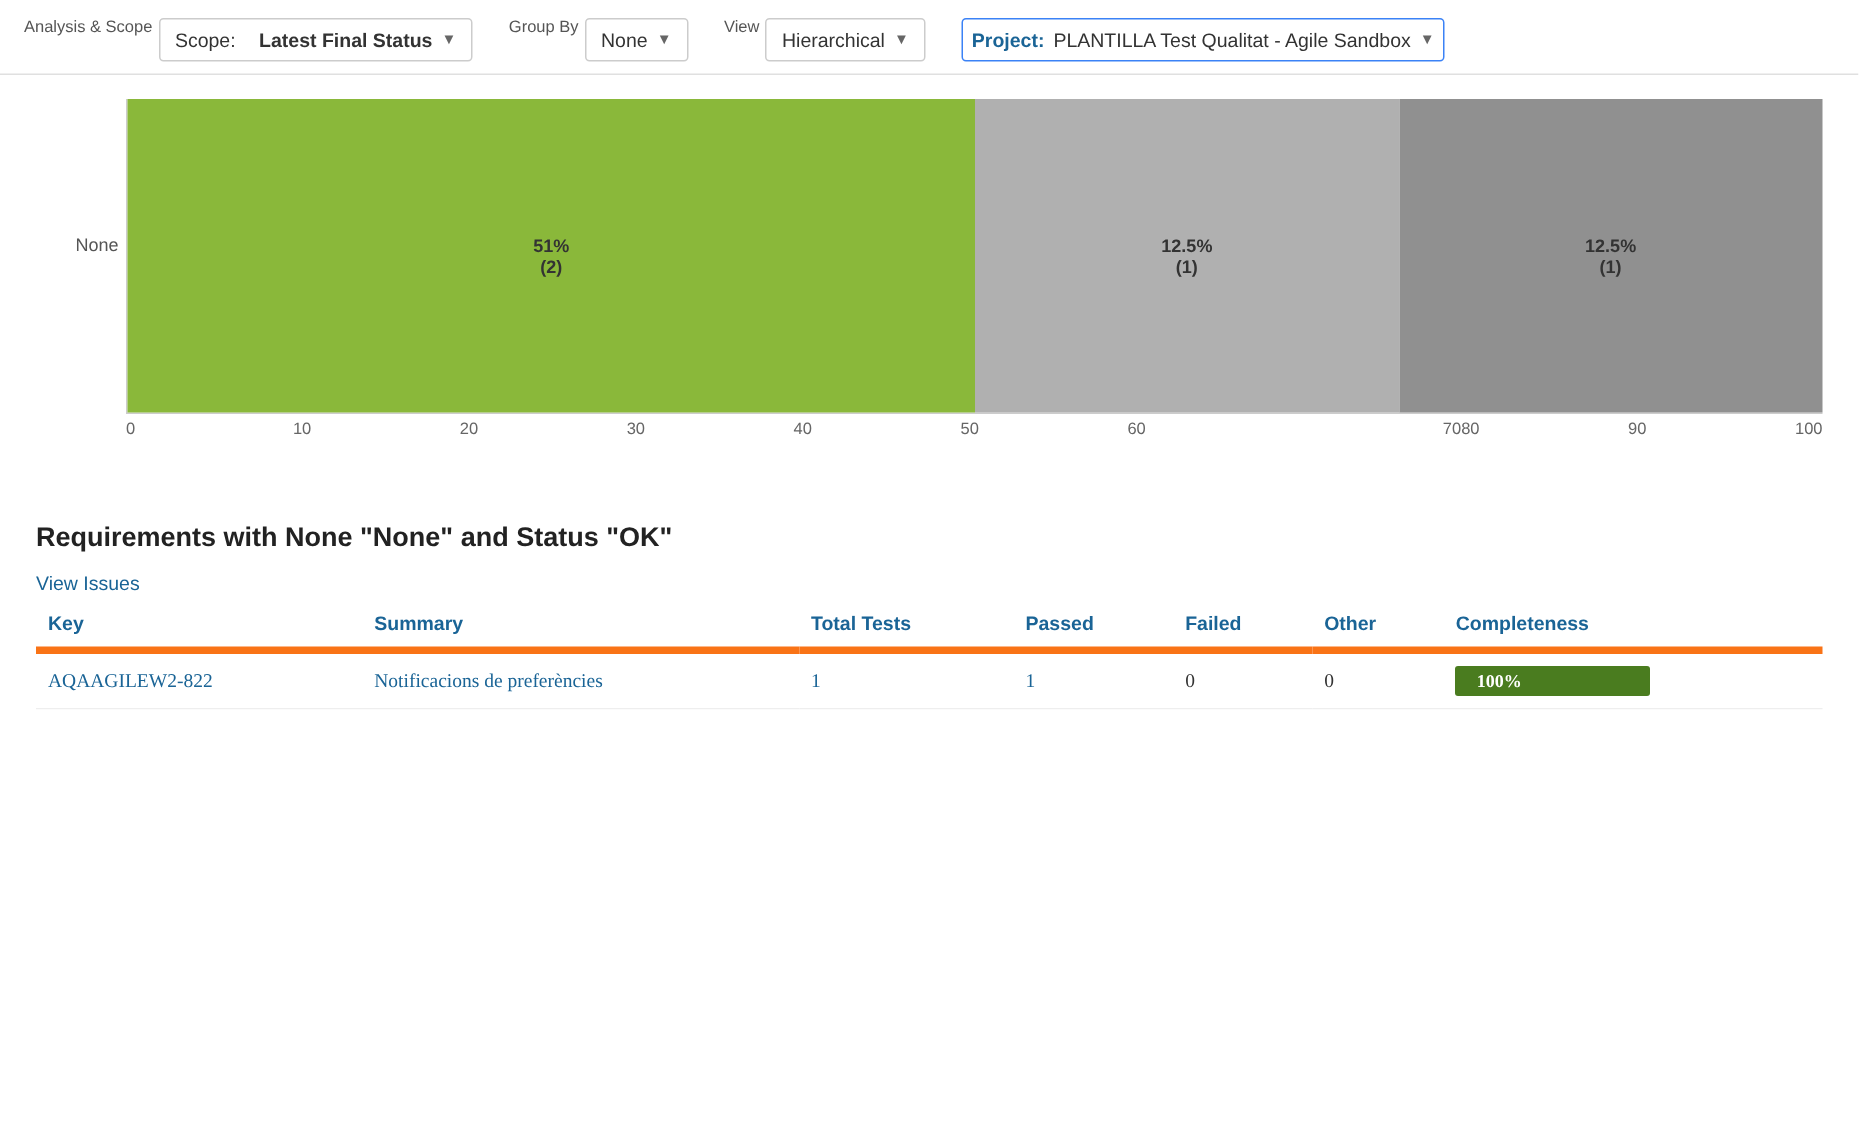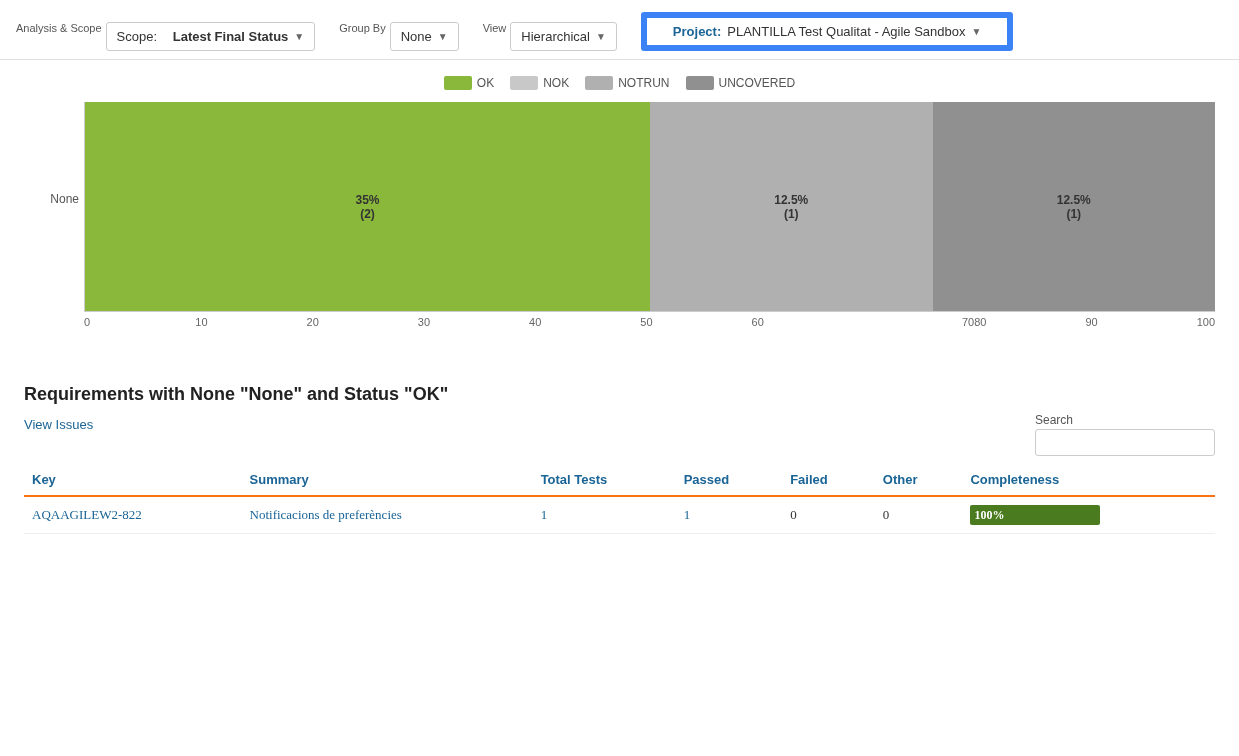--- a/index.html
+++ b/index.html
@@ -29,22 +29,22 @@
       color: #333;
       white-space: nowrap;
     }
     .dropdown-btn .arrow { font-size: 10px; color: #666; }
     .dropdown-btn strong { font-weight: bold; }
 
     .filter-btn {
       display: flex;
       align-items: center;
       gap: 6px;
-      padding: 6px 26px;
-      border: 6px solid #3b82f6;
+      padding: 6px 6px;
+      border: 1px solid #3b82f6;
       border-radius: 3px;
       background: #fff;
       cursor: pointer;
       font-size: 13px;
       color: #333;
     }
     .filter-btn .arrow { font-size: 10px; color: #666; }
     .filter-btn strong { color: #1a6496; }
 
     .chart-area {
@@ -152,21 +152,21 @@
 
     .table-wrap { padding: 0 24px; }
 
     table {
       width: 100%;
       border-collapse: collapse;
       font-size: 13px;
     }
 
     thead tr {
-      border-bottom: 2px solid #f97316;
+      border-bottom: 5px solid #f97316;
     }
 
     th {
       text-align: left;
       padding: 8px 8px;
       color: #1a6496;
       font-weight: bold;
       font-size: 13px;
     }
 
@@ -194,21 +194,21 @@
       border-radius: 2px;
       overflow: hidden;
       position: relative;
     }
 
     .completeness-bar-fill {
       height: 100%;
       background: #4a7c1f;
       display: flex;
       align-items: center;
-      padding-left: 4px;
+      padding-left: 14px;
     }
 
     .completeness-bar-label {
       font-size: 12px;
       font-weight: bold;
       color: #fff;
     }
 
     .top-bar-row {
       display: flex;
@@ -248,44 +248,26 @@
     <button class="filter-btn">
       <strong>Project:</strong>
       <span>PLANTILLA Test Qualitat - Agile Sandbox</span>
       <span class="arrow">▼</span>
     </button>
   </div>
 </div>
 
 <div class="chart-area">
 
-  <div class="legend" id="legend-container">
-      <div class="legend-item">
-        <div class="legend-color" style="background:#8ab83a"></div>
-        <span>OK</span>
-      </div>
-      <div class="legend-item">
-        <div class="legend-color" style="background:#c8c8c8"></div>
-        <span>NOK</span>
-      </div>
-      <div class="legend-item">
-        <div class="legend-color" style="background:#b0b0b0"></div>
-        <span>NOTRUN</span>
-      </div>
-      <div class="legend-item">
-        <div class="legend-color" style="background:#909090"></div>
-        <span>UNCOVERED</span>
-      </div>
-    </div>
 
   <div class="chart-container">
     <div class="chart-y-label">None</div>
     <div class="bar-track" id="bar-track">
         <div class="bar-segment" style="flex: 25 1 0%; background: rgb(138, 184, 58);">
-          <span class="pct">35%</span>
+          <span class="pct">51%</span>
           <span class="count">(2)</span>
         </div>
         <div class="bar-segment" style="flex: 12.5 1 0%; background: rgb(176, 176, 176);">
           <span class="pct">12.5%</span>
           <span class="count">(1)</span>
         </div>
         <div class="bar-segment" style="flex: 12.5 1 0%; background: rgb(144, 144, 144);">
           <span class="pct">12.5%</span>
           <span class="count">(1)</span>
         </div>
@@ -303,26 +285,20 @@
         <span style="font-size: 11px; color: rgb(102, 102, 102); flex: 1 1 0%; text-align: left;">90</span>
         <span style="font-size: 11px; color: rgb(102, 102, 102); flex: 0 1 0%; text-align: left;">100</span>
       </div>
   </div>
 </div>
 
 <div class="section-title">Requirements with None "None" and Status "OK"</div>
 
 <div class="top-bar-row">
   <a class="view-issues-link" href="#">View Issues</a>
-  <div class="search-area">
-    <div class="search-box-wrap">
-      <span class="search-label">Search</span>
-      <input class="search-input" type="text" style="">
-    </div>
-  </div>
 </div>
 
 <div class="table-wrap">
   <table>
     <thead>
       <tr id="table-header-row">
           <th>Key</th>
           <th>Summary</th>
           <th>Total Tests</th>
           <th>Passed</th>

